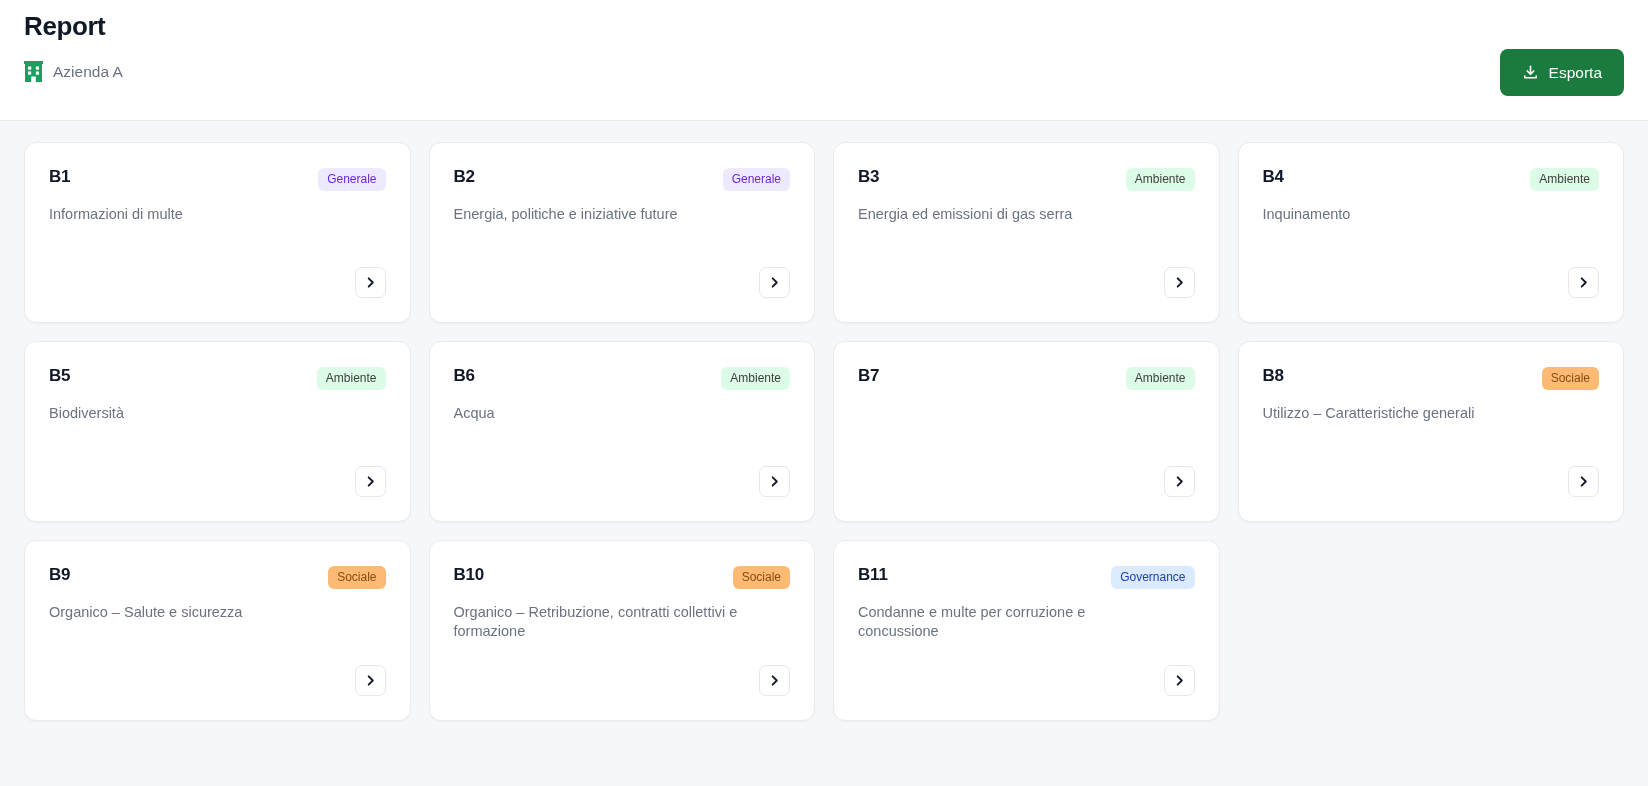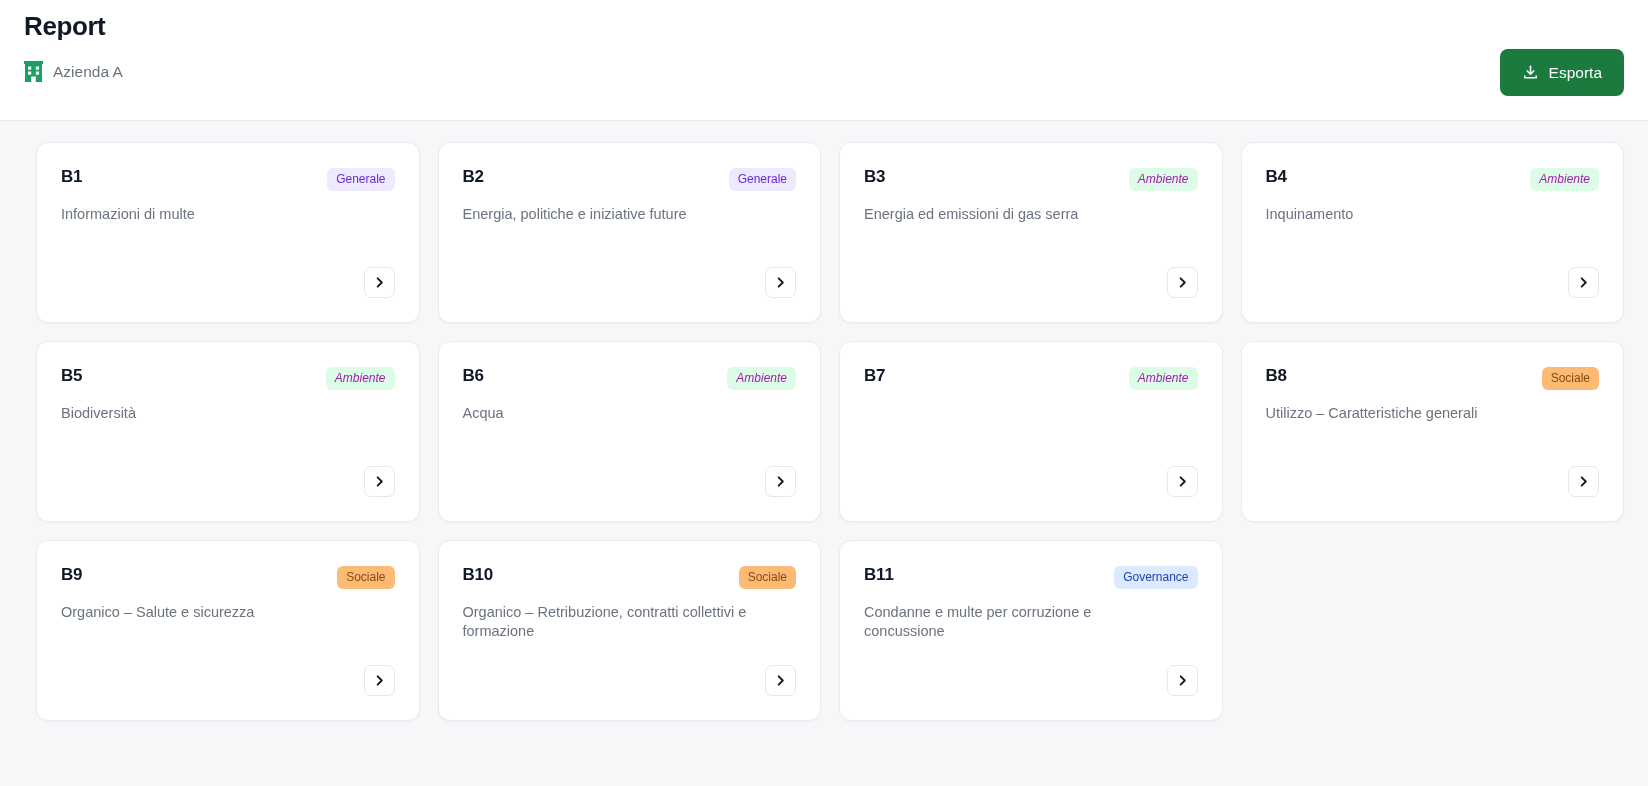--- a/index.html
+++ b/index.html
@@ -74,21 +74,20 @@
     cursor: pointer;
     margin-left: 16px;
   }
 
   .download-icon { width: 17px; height: 17px; display: block; }
 
   
   .main {
     padding: 21px 24px;
     height: 665px;
-    margin-left: 12px;
   }
 
   .card-grid {
     display: grid;
     grid-template-columns: repeat(4, 1fr);
     column-gap: 18px;
     row-gap: 18px;
   }
 
   .card {
@@ -121,21 +120,21 @@
     flex: none;
     font-size: 12px;
     line-height: 1;
     padding: 5px 9px 6px;
     border-radius: 6px;
     white-space: nowrap;
     margin-top: 1px;
   }
 
   .badge-generale   { background: #ede9fe; color: #6d28d9; }
-  .badge-ambiente   { background: #dcfce7; color: #a21caf; font-style: italic; }
+  .badge-ambiente   { background: #dcfce7; color: #404040; }
   .badge-sociale    { background: #fdba74; color: #854d0e; }
   .badge-governance { background: #dbeafe; color: #1e40af; }
 
   .card-desc {
     margin-top: 14px;
     font-size: 14.5px;
     line-height: 1.33;
     color: #6b7280;
     max-width: 305px;
   }

